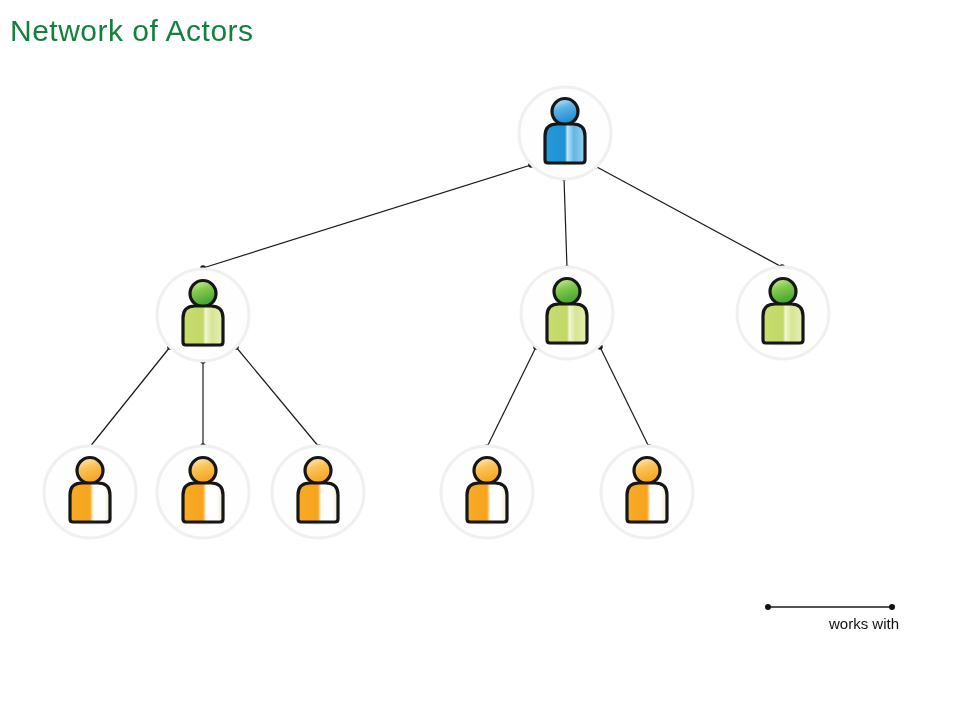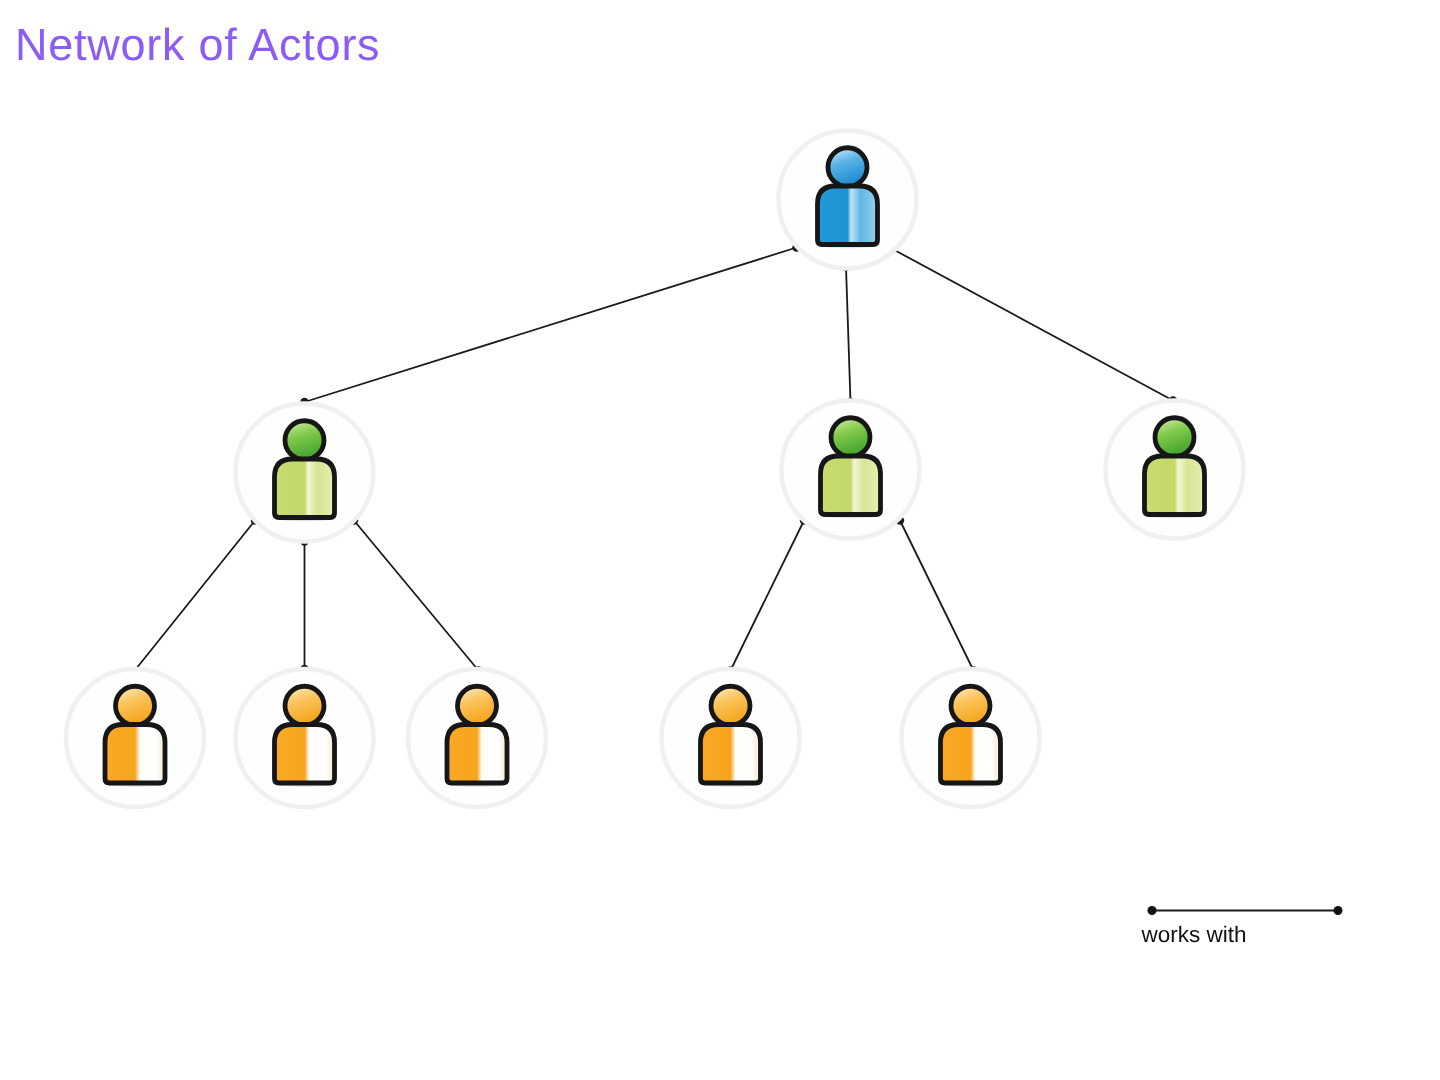--- a/index.html
+++ b/index.html
@@ -9,31 +9,31 @@
     font-family:"Liberation Sans",sans-serif;
   }
   .page-title{
     position:absolute;left:10px;top:14px;
     font-size:30px;font-weight:400;letter-spacing:.5px;
     color:#d8d8d8;user-select:none;
   }
   #diagram{position:absolute;left:0;top:0;}
   .legend{
     position:absolute;left:761px;top:599px;width:138px;
-    text-align:left;
+    text-align:right;
   }
   .legend svg{display:block;}
   .legend-label{
     font-size:15px;color:#111111;margin-top:2px;
   }
 </style>
 </head>
 <body>
 
-<div class="page-title" style="color: #8b5cf6;">Network of Actors</div>
+<div class="page-title" style="color: #15803d;">Network of Actors</div>
 
 <svg id="diagram" width="960" height="720" viewBox="0 0 960 720" xmlns="http://www.w3.org/2000/svg">
     <defs>
       <linearGradient id="h-blue" x1="0" y1="0" x2="0.35" y2="1">
         <stop offset="0%" stop-color="#d9effb"></stop>
         <stop offset="45%" stop-color="#5ab3e8"></stop>
         <stop offset="100%" stop-color="#1e8cce"></stop>
       </linearGradient>
       <linearGradient id="b-blue" x1="0" y1="0" x2="1" y2="0">
         <stop offset="0%" stop-color="#2299d8"></stop>

